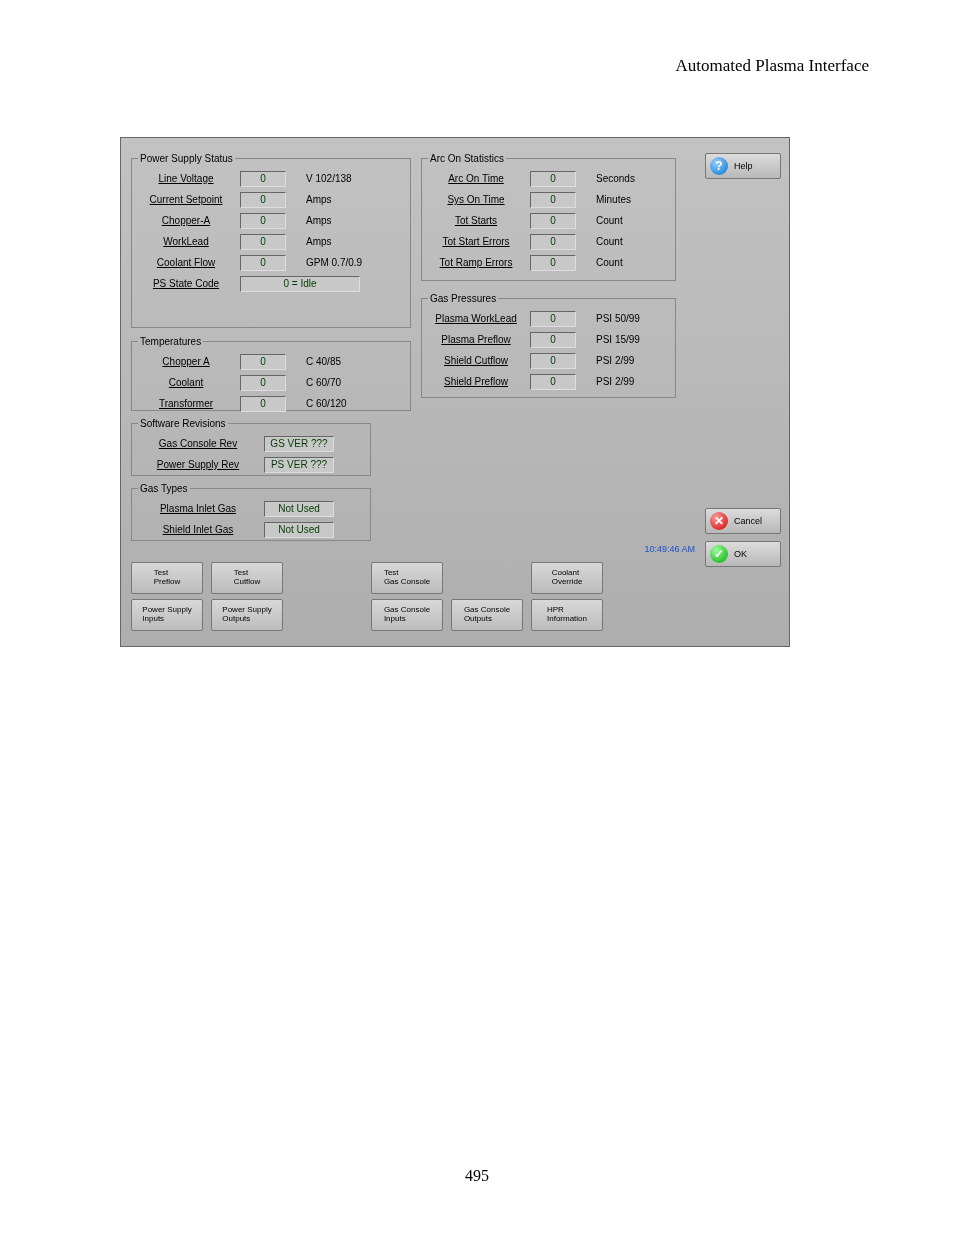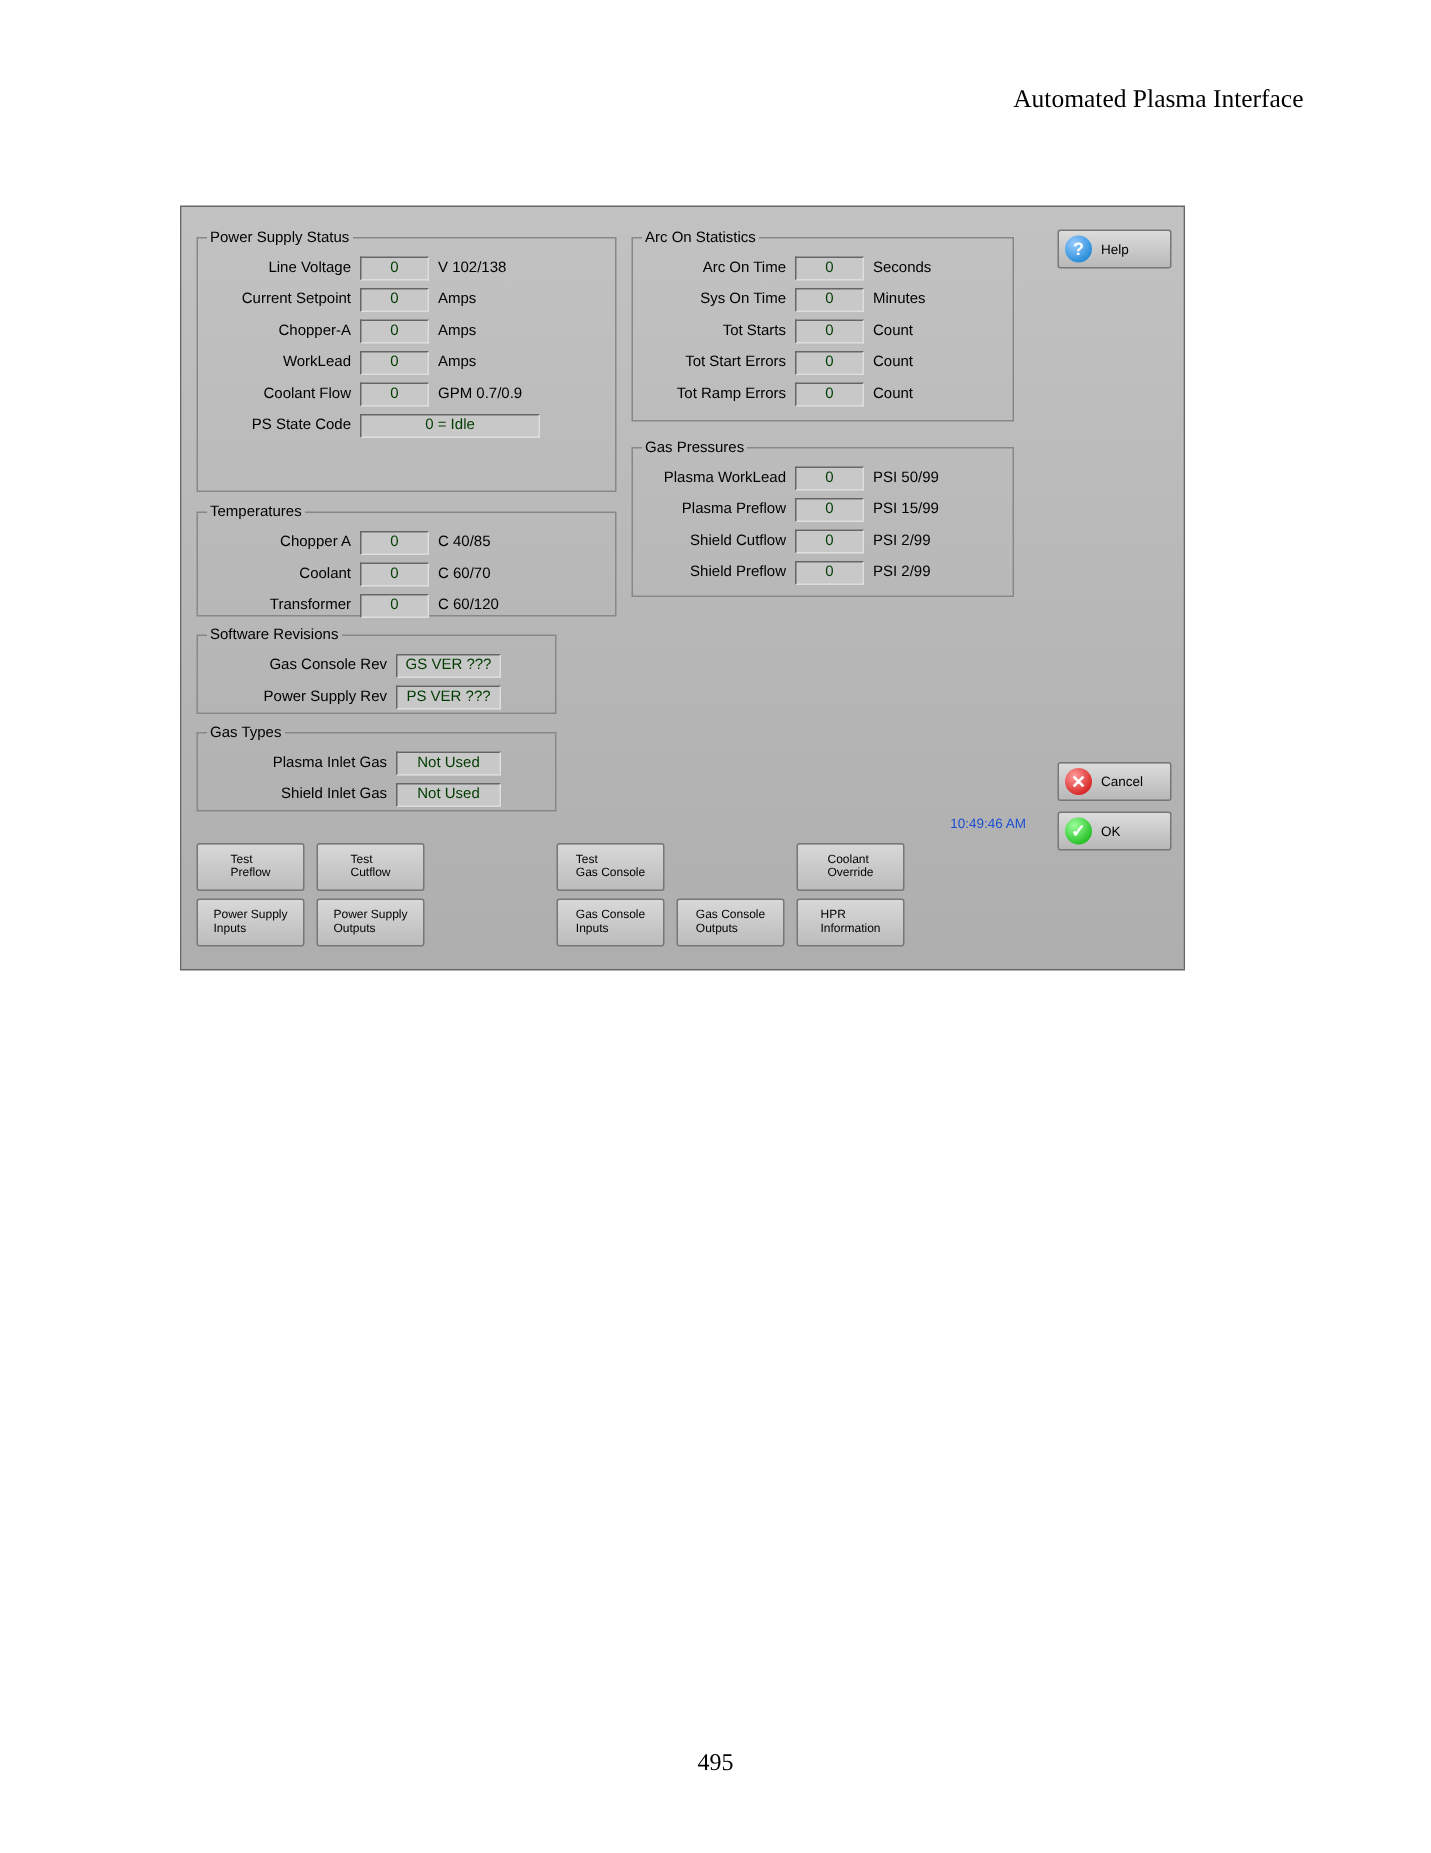--- a/index.html
+++ b/index.html
@@ -60,22 +60,23 @@
     padding: 0 2px;
     color: #000;
   }
   .row {
     display: flex;
     align-items: center;
     height: 21px;
     gap: 6px;
   }
   .lbl {
-    text-align: right;
+    text-align: center;
     white-space: nowrap;
+    text-decoration: underline;
   }
   .valbox {
     border: 1px solid #666;
     border-right-color: #ddd;
     border-bottom-color: #ddd;
     background: #c8c8c8;
     height: 16px;
     line-height: 14px;
     text-align: center;
     font-size: 10px;
@@ -87,32 +88,33 @@
   .valbox.med {
     width: 70px;
   }
   .valbox.sm {
     width: 46px;
   }
   .unit {
     font-size: 10px;
     color: #000;
     white-space: nowrap;
+    margin-left: 14px;
   }
   
   .grp-ps    { left: 0;   top: 0;   width: 280px; height: 175px; }
   .grp-temp  { left: 0;   top: 183px; width: 280px; height: 75px; }
   .grp-sw    { left: 0;   top: 265px; width: 240px; height: 58px; }
   .grp-gt    { left: 0;   top: 330px; width: 240px; height: 58px; }
   .grp-arc   { left: 290px; top: 0;   width: 255px; height: 128px; }
   .grp-gp    { left: 290px; top: 140px; width: 255px; height: 105px; }
 
   .timestamp {
     position: absolute;
-    right: 15px;
+    right: 4px;
     bottom: 82px;
     color: #1a4fcf;
     font-size: 9px;
   }
   .btnrow {
     position: absolute;
     left: 0;
     width: 560px;
     display: flex;
     gap: 8px;

